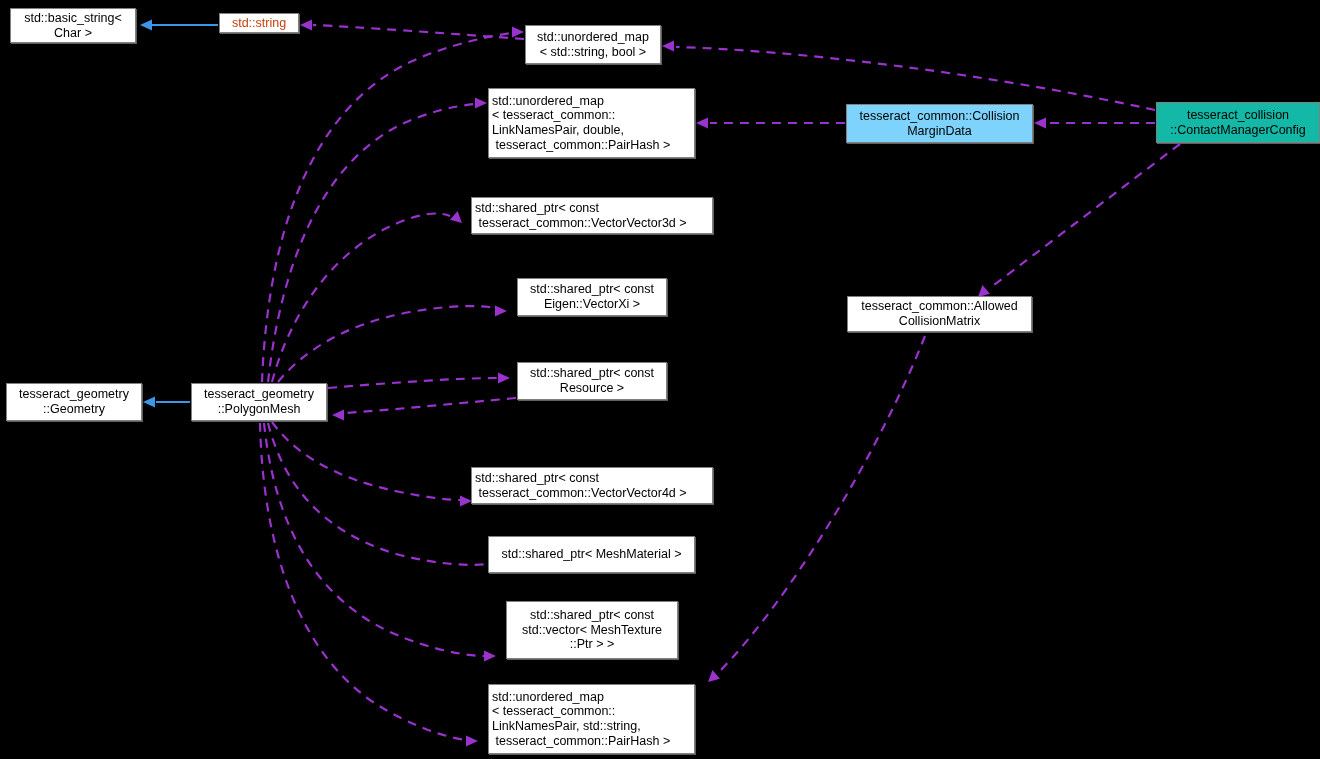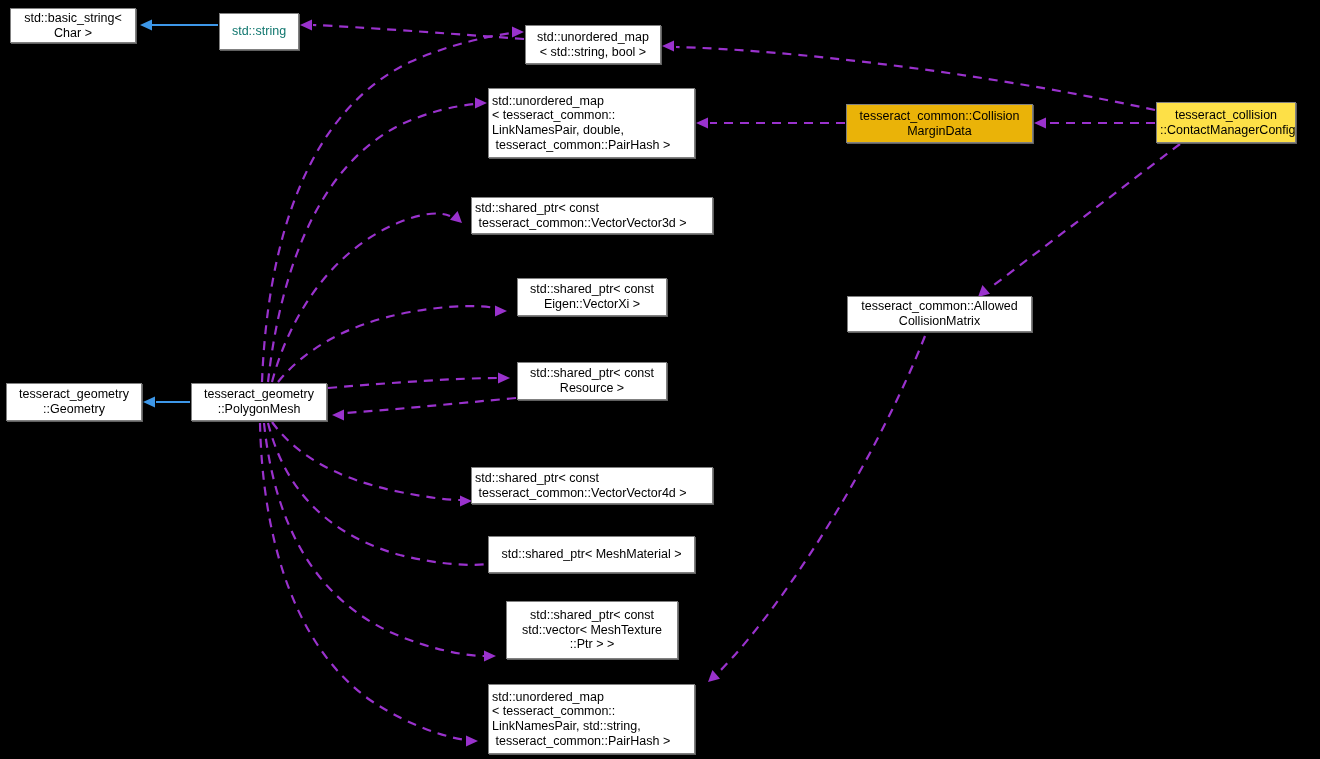--- a/index.html
+++ b/index.html
@@ -127,30 +127,30 @@
         <polygon points="496.0,656.0 484.0,650.5 484.0,661.5" fill="#9a32cd"></polygon>
       </g>
       <g>
         <path d="M 260,423 C 262,520 286,640 370,700 C 412,728 450,738 466,740" fill="none" stroke="#9a32cd" stroke-width="2.2" stroke-dasharray="9,7"></path>
         <polygon points="478.0,741.0 466.0,735.5 466.0,746.5" fill="#9a32cd"></polygon>
       </g>
     </svg>
   <div id="node-layer">
       <div class="node ctr" style="left: 10px; top: 8px; width: 126px; height: 35px; background: rgb(255, 255, 255); border-color: rgb(128, 128, 128); color: rgb(0, 0, 0);"><span class="label">std::basic_string&lt;
 Char &gt;</span></div>
-      <div class="node ctr" style="left: 219px; top: 13px; width: 80px; height: 37px; background: rgb(255, 255, 255); border-color: rgb(128, 128, 128); color: #0f766e; justify-content: flex-end;"><span class="label">std::string</span></div>
+      <div class="node ctr" style="left: 219px; top: 13px; width: 80px; height: 20px; background: rgb(255, 255, 255); border-color: rgb(128, 128, 128); color: #c2410c; justify-content: flex-end;"><span class="label">std::string</span></div>
       <div class="node ctr" style="left: 525px; top: 25px; width: 136px; height: 39px; background: rgb(255, 255, 255); border-color: rgb(128, 128, 128); color: rgb(0, 0, 0);"><span class="label">std::unordered_map
 &lt; std::string, bool &gt;</span></div>
       <div class="node lft" style="left: 488px; top: 88px; width: 207px; height: 70px; background: rgb(255, 255, 255); border-color: rgb(128, 128, 128); color: rgb(0, 0, 0);"><span class="label">std::unordered_map
 &lt; tesseract_common::
 LinkNamesPair, double,
  tesseract_common::PairHash &gt;</span></div>
-      <div class="node ctr" style="left: 846px; top: 104px; width: 187px; height: 39px; background: #eab308; border-color: rgb(128, 128, 128); color: rgb(0, 0, 0);"><span class="label">tesseract_common::Collision
+      <div class="node ctr" style="left: 846px; top: 104px; width: 187px; height: 39px; background: #7dd3fc; border-color: rgb(128, 128, 128); color: rgb(0, 0, 0);"><span class="label">tesseract_common::Collision
 MarginData</span></div>
-      <div class="node ctr focus" style="left: 1156px; top: 102px; width: 140px; height: 41px; background: #fde047; border-color: rgb(128, 128, 128); color: rgb(0, 0, 0);"><span class="label">tesseract_collision
+      <div class="node ctr focus" style="left: 1156px; top: 102px; width: 164px; height: 41px; background: #14b8a6; border-color: rgb(128, 128, 128); color: rgb(0, 0, 0);"><span class="label">tesseract_collision
 ::ContactManagerConfig</span></div>
       <div class="node lft" style="left: 471px; top: 197px; width: 242px; height: 37px; background: rgb(255, 255, 255); border-color: rgb(128, 128, 128); color: rgb(0, 0, 0);"><span class="label">std::shared_ptr&lt; const
  tesseract_common::VectorVector3d &gt;</span></div>
       <div class="node ctr" style="left: 517px; top: 278px; width: 150px; height: 38px; background: rgb(255, 255, 255); border-color: rgb(128, 128, 128); color: rgb(0, 0, 0);"><span class="label">std::shared_ptr&lt; const
 Eigen::VectorXi &gt;</span></div>
       <div class="node ctr" style="left: 847px; top: 296px; width: 185px; height: 36px; background: rgb(255, 255, 255); border-color: rgb(128, 128, 128); color: rgb(0, 0, 0);"><span class="label">tesseract_common::Allowed
 CollisionMatrix</span></div>
       <div class="node ctr" style="left: 6px; top: 383px; width: 136px; height: 38px; background: rgb(255, 255, 255); border-color: rgb(128, 128, 128); color: rgb(0, 0, 0);"><span class="label">tesseract_geometry
 ::Geometry</span></div>
       <div class="node ctr" style="left: 191px; top: 383px; width: 136px; height: 38px; background: rgb(255, 255, 255); border-color: rgb(128, 128, 128); color: rgb(0, 0, 0);"><span class="label">tesseract_geometry

